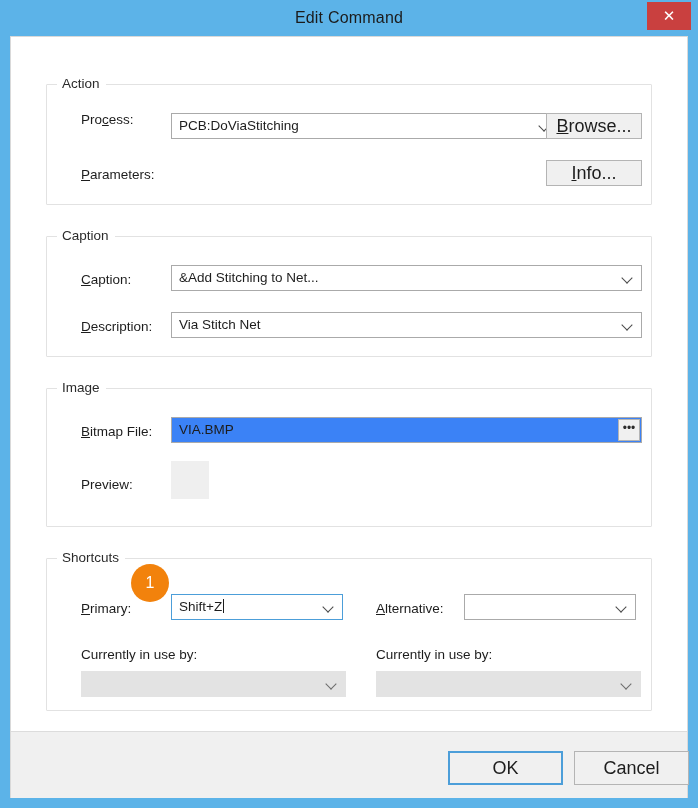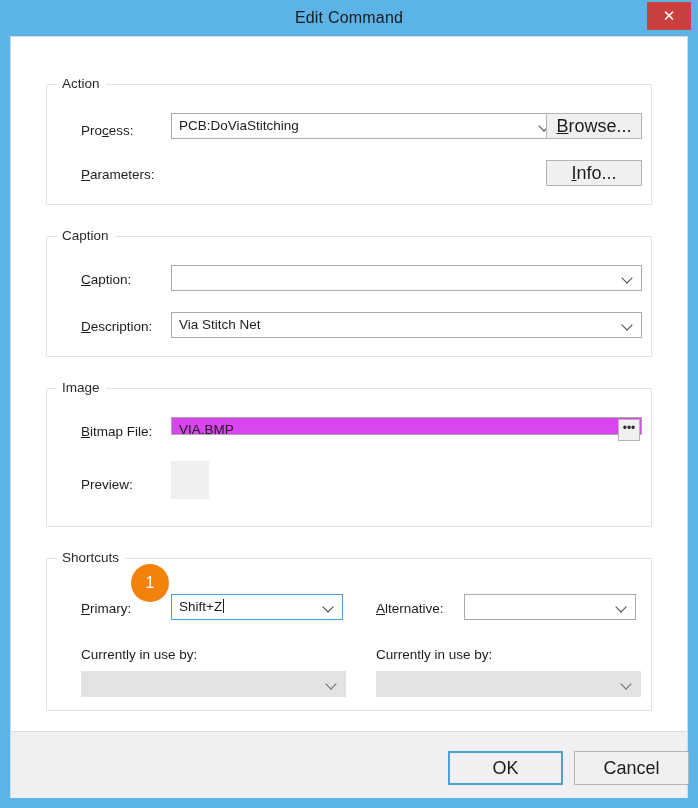--- a/index.html
+++ b/index.html
@@ -181,23 +181,23 @@
   }
   .combo.disabled .chev:before {
     border-right-color: #6c6c6c;
     border-bottom-color: #6c6c6c;
   }
 
   
   .textfield {
     position: absolute;
     box-sizing: border-box;
-    background: #d946ef;
+    background: #3b82f6;
     border: 1px solid #aaaaaa;
-    height: 18px;
+    height: 26px;
     font-size: 13.5px;
     color: #1d1d1d;
   }
   .textfield .val {
     position: absolute;
     left: 7px;
     top: 0;
     height: 24px;
     line-height: 24px;
   }
@@ -276,39 +276,40 @@
     <div class="close-btn">✕</div>
   </div>
 
   <div class="client">
     <div class="body-area">
 
       <div class="group" style="left:35px; top:38px; width:606px; height:130px;">
         <div class="group-frame"></div>
         <div class="group-legend">Action</div>
 
-        <div class="lbl" style="left:35px; top:48px;"><span>Pro</span><u>c</u><span>ess:</span></div>
+        <div class="lbl" style="left:35px; top:37px;"><span>Pro</span><u>c</u><span>ess:</span></div>
         <div class="combo" style="left:125px; top:38px; width:388px;">
           <div class="val">PCB:DoViaStitching</div>
           <div class="caret">
               <span class="chev"></span>
             </div>
         </div>
         <div class="btn" style="left:500px; top:38px; width:96px; height:26px; line-height:24px;"><span></span><u>B</u><span>rowse...</span></div>
 
         <div class="lbl" style="left:35px; top:92px;"><span></span><u>P</u><span>arameters:</span></div>
         <div class="btn" style="left:500px; top:85px; width:96px; height:26px; line-height:24px;"><span></span><u>I</u><span>nfo...</span></div>
       </div>
 
       <div class="group" style="left:35px; top:190px; width:606px; height:130px;">
         <div class="group-frame"></div>
         <div class="group-legend">Caption</div>
 
         <div class="lbl" style="left:35px; top:45px;"><span></span><u>C</u><span>aption:</span></div>
         <div class="combo" style="left:125px; top:38px; width:471px;">
+          <div class="val">&amp;Add Stitching to Net...</div>
           <div class="caret">
               <span class="chev"></span>
             </div>
         </div>
 
         <div class="lbl" style="left:35px; top:92px;"><span></span><u>D</u><span>escription:</span></div>
         <div class="combo" style="left:125px; top:85px; width:471px;">
           <div class="val">Via Stitch Net</div>
           <div class="caret">
               <span class="chev"></span>

